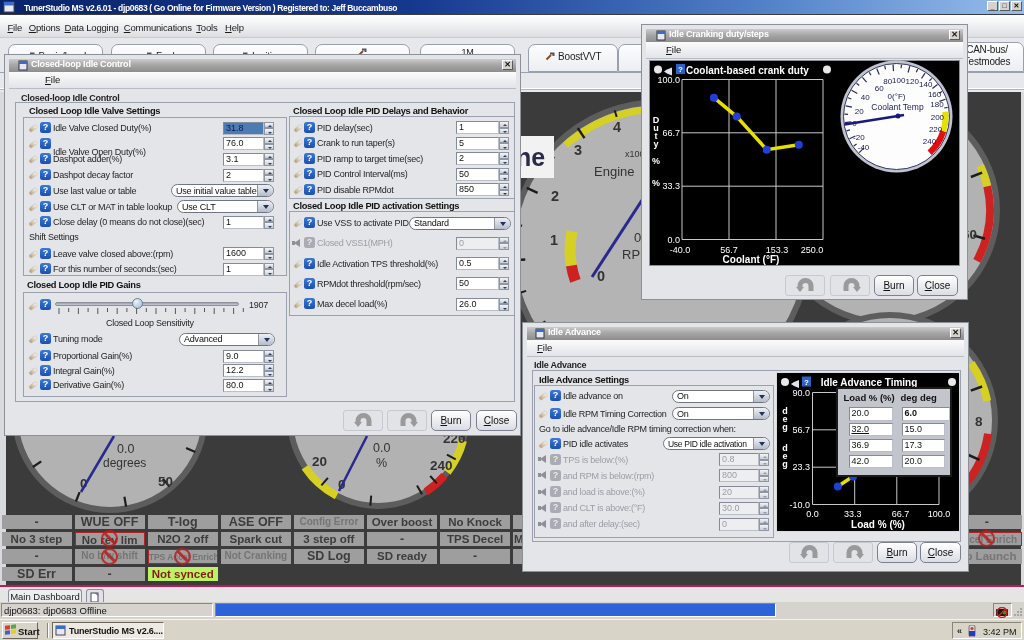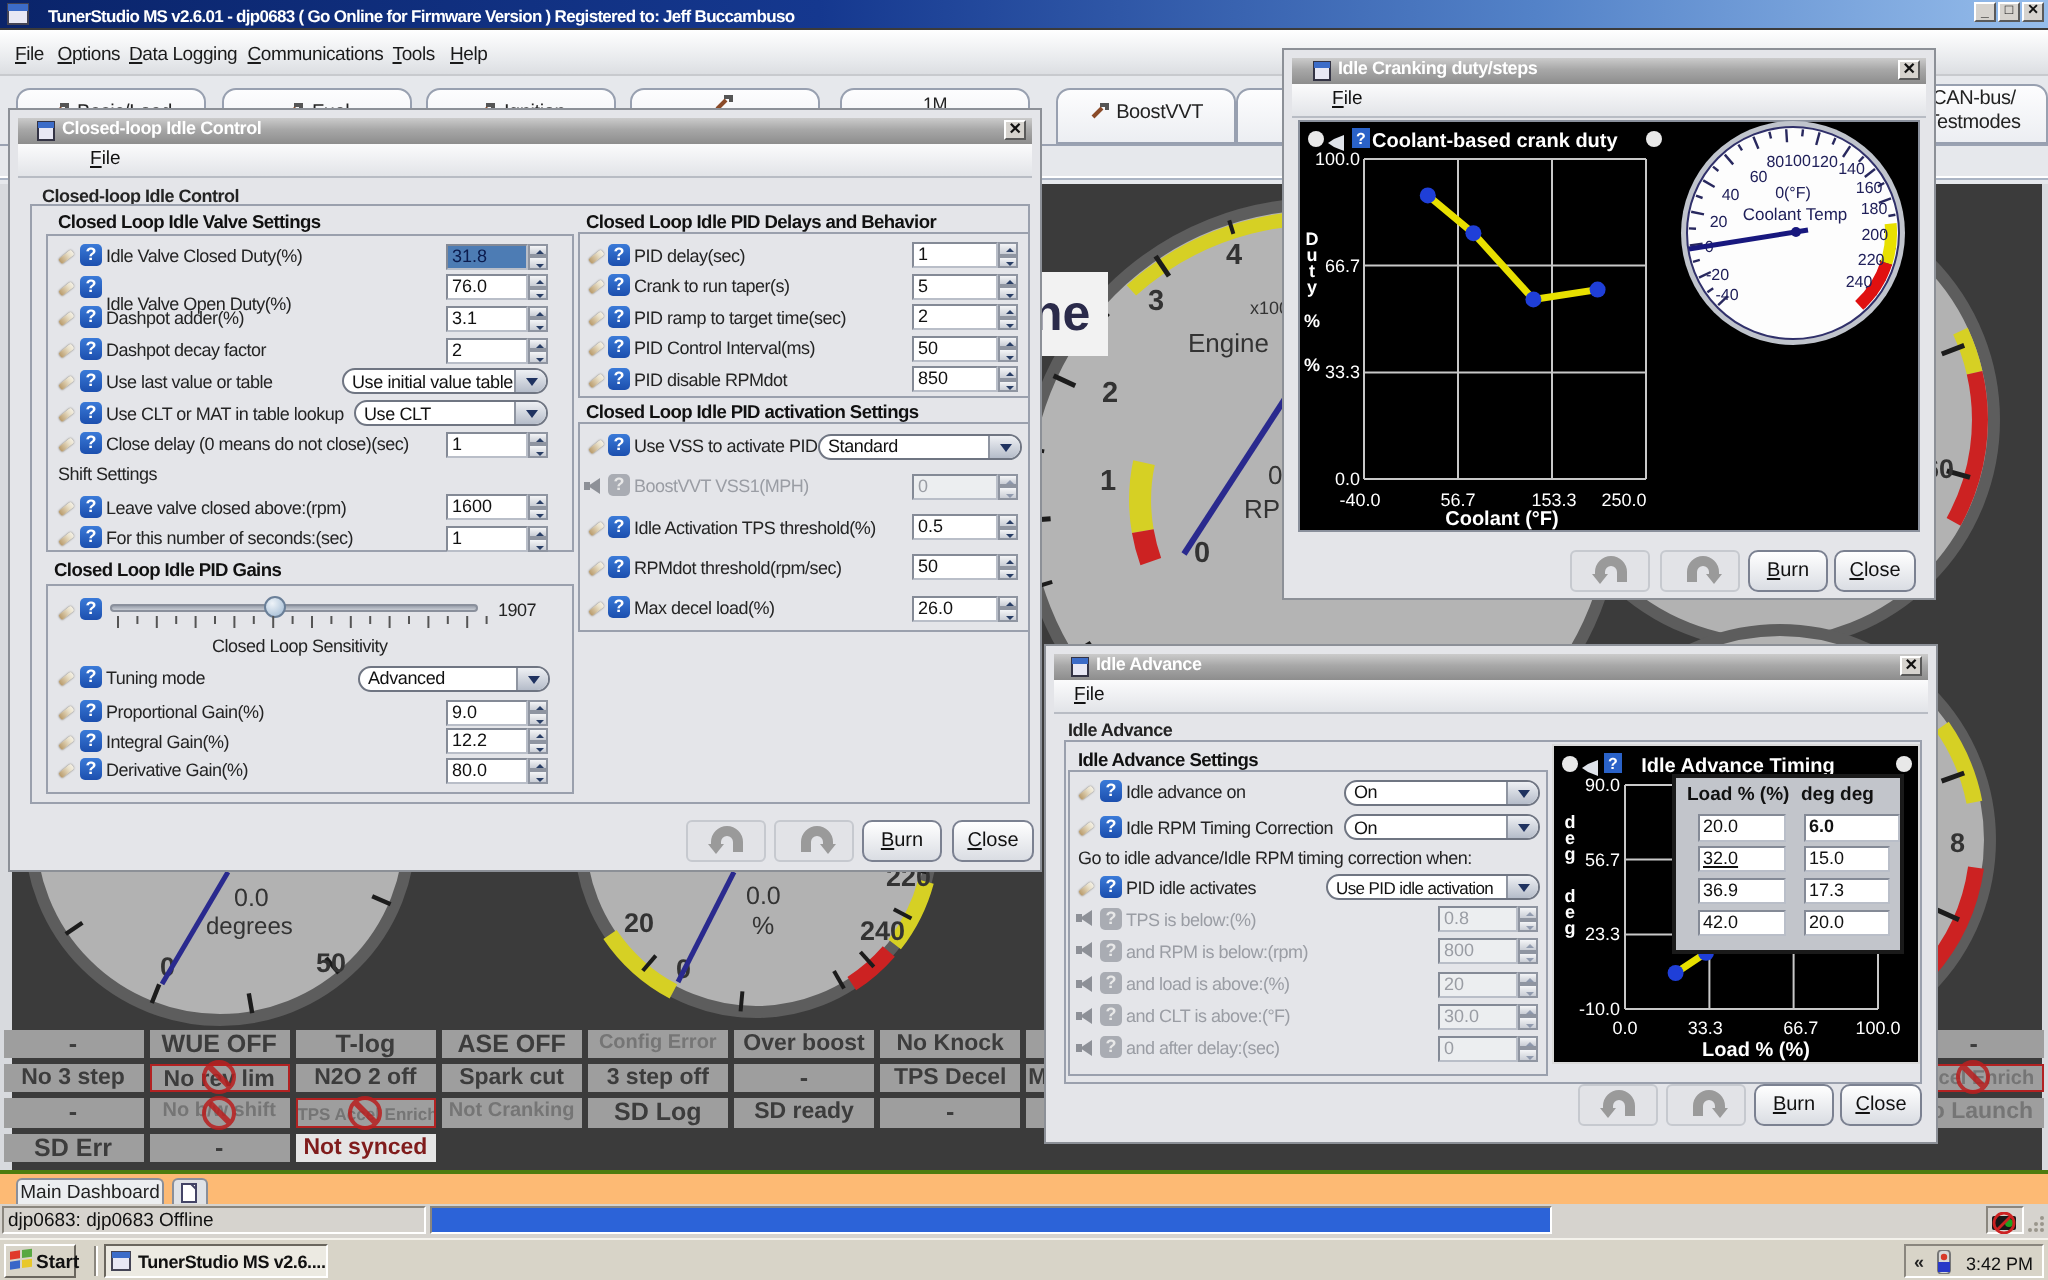--- a/index.html
+++ b/index.html
@@ -8,21 +8,21 @@
   background:linear-gradient(90deg,#0a246a 0%,#15388f 40%,#5382c8 75%,#96bdeb 100%); }
 .wintitle .txt { position:absolute; left:24px; top:3px; color:#fff; font-size:8.5px; font-weight:bold; letter-spacing:-0.35px; }
 .menubar { left:0; top:15px; width:1024px; height:23px; background:linear-gradient(#ffffff,#e7e9ec 70%,#dcdee2); border-bottom:1px solid #c8cace; }
 .menubar span { position:absolute; top:7px; font-size:9.5px; letter-spacing:-0.2px; color:#1a1a1a; }
 .menubar u { text-decoration:underline; }
 .tabbar { left:0; top:38px; width:1024px; height:54px; background:#e6e8ec; }
 .tab { position:absolute; top:6px; height:28px; background:linear-gradient(#fdfdfe,#eceef2); border:1px solid #98a0b0; border-radius:7px 7px 0 0; font-size:10px; letter-spacing:-0.2px; color:#222; text-align:center; }
 .dash { left:0; top:92px; width:1024px; height:493px; background:#3b3b3b; }
 .cell { position:absolute; background:#9e9e9e; color:#3c3c3c; font-weight:bold; font-size:12.5px; text-align:center; overflow:hidden; white-space:nowrap; }
 .cell.dim { color:#757575; }
-.cell.redbg { background:#e5e5e5; color:#801c1c; }
+.cell.redbg { background:#bef264; color:#801c1c; }
 .cell.redbd { border:1px solid #b22222; }
 .noicon { position:absolute; width:17px; height:17px; border:2.5px solid #b91f1f; border-radius:50%; opacity:.85; }
 .noicon:after { content:""; position:absolute; left:-1px; top:5px; width:16px; height:2.5px; background:#b91f1f; transform:rotate(45deg); }
 .dlg { position:absolute; background:#e4e5e9; border:1px solid #8c9097; }
 .dtitle { position:absolute; left:4px; right:4px; top:4px; height:13px; background:linear-gradient(#cbcbcb,#a7a7a7 45%,#8d8d8d); color:#fff; font-weight:bold; font-size:9px; letter-spacing:-0.2px; }
 .dtitle .tt { position:absolute; top:0px; }
 .dclose { position:absolute; top:1px; width:11px; height:10px; background:#d6d3ce; border:1px solid; border-color:#fff #5a5a5a #5a5a5a #fff; color:#111; font-size:8px; line-height:8px; text-align:center; font-weight:bold; }
 .dmenu { position:absolute; left:4px; right:4px; height:17px; background:linear-gradient(#fbfbfc,#e2e4e8); border-bottom:1px solid #b8bcc4; font-size:9.5px; color:#111; }
 .gbox { position:absolute; border:1px solid #9aa0ad; }
 .ghead { position:absolute; font-weight:bold; font-size:9.3px; color:#111; white-space:nowrap; letter-spacing:-0.3px; }
@@ -220,21 +220,21 @@
 <div class="cell" style="left:513.2px;top:549px;width:70px;height:14.5px;font-size:11.5px;line-height:14px;">N2O 1 off</div>
 <div class="cell" style="left:586.3px;top:549px;width:70px;height:14.5px;font-size:12.5px;line-height:14px;">-</div>
 <div class="cell" style="left:659.4px;top:549px;width:70px;height:14.5px;font-size:12.5px;line-height:14px;">-</div>
 <div class="cell" style="left:732.5px;top:549px;width:70px;height:14.5px;font-size:12.5px;line-height:14px;">-</div>
 <div class="cell" style="left:805.6px;top:549px;width:70px;height:14.5px;font-size:12.5px;line-height:14px;">-</div>
 <div class="cell" style="left:878.7px;top:549px;width:70px;height:14.5px;font-size:12.5px;line-height:14px;">-</div>
 <div class="cell dim" style="left:951.8px;top:549px;width:70px;height:14.5px;font-size:11.5px;line-height:14px;">No Launch</div>
 <div class="cell" style="left:1.5px;top:566.5px;width:70px;height:14.5px;font-size:12.5px;line-height:14px;">SD Err</div>
 <div class="cell" style="left:74.6px;top:566.5px;width:70px;height:14.5px;font-size:12.5px;line-height:14px;">-</div>
 <div class="cell redbg" style="left:147.7px;top:566.5px;width:70px;height:14.5px;font-size:11.5px;line-height:14px;">Not synced</div>
-<div class="abs" style="left:0;top:585px;width:1024px;height:17px;background:#fdba74;border-top:2px solid #4d7c0f;">
+<div class="abs" style="left:0;top:585px;width:1024px;height:17px;background:#e5e5e5;border-top:2px solid #be185d;">
     <div style="position:absolute;left:8px;top:2px;width:74px;height:15px;background:#eceef0;border:1px solid #8a8f9a;border-bottom:none;border-radius:3px 3px 0 0;font-size:9.5px;text-align:center;line-height:14px;color:#222;">Main Dashboard</div>
     <div style="position:absolute;left:86px;top:2px;width:18px;height:15px;background:#e0e2e6;border:1px solid #8a8f9a;border-bottom:none;border-radius:3px 3px 0 0;"><svg width="12" height="11" style="margin:1px 2px">
         <rect x="2" y="1" width="7" height="9" fill="#fff" stroke="#446" stroke-width="1"></rect>
         <path d="M6.5 1 L9 3.5" stroke="#446" fill="none"></path>
       </svg></div>
   </div>
 <div class="abs" style="left:0;top:602px;width:1024px;height:17px;background:#d6d3ce;">
     <div style="position:absolute;left:1px;top:1px;width:212px;height:14px;border:1px solid;border-color:#8a867e #fff #fff #8a867e;font-size:9.5px;color:#111;padding:1px 0 0 2px;">djp0683: djp0683 Offline</div>
     <div style="position:absolute;left:215px;top:1px;width:561px;height:14px;border:1px solid;border-color:#8a867e #fff #fff #8a867e;background:#2c63d8;"></div>
     <div style="position:absolute;left:993px;top:1px;width:19px;height:14px;border:1px solid;border-color:#8a867e #fff #fff #8a867e;"><svg width="15" height="11" style="margin:0 1px">
@@ -474,21 +474,21 @@
     <div class="gbox" style="left:284px;top:156.5px;width:226px;height:105px;"></div>
     <div class="pencil" style="left:289px;top:164.0px;"></div>
     <div class="qi" style="left:299px;top:162.5px;">?</div>
     <div class="lbl" style="left:312px;top:163.5px;">Use VSS to activate PID</div>
     <div class="combo" style="left:404px;top:162.0px;width:102px;height:13px;">
       <span class="cv">Standard</span>
       <span class="arr"></span>
     </div>
     <div class="mute" style="left:287px;top:183.0px;"></div>
     <div class="qi dis" style="left:299px;top:182.5px;">?</div>
-    <div class="lbl dis" style="left:312px;top:183.5px;">BoostVVT VSS1(MPH)</div>
+    <div class="lbl dis" style="left:312px;top:183.5px;">Closed VSS1(MPH)</div>
     <div class="fld dis" style="left:451px;top:182.0px;width:43px;height:13px;">0</div>
     <div class="spin dis" style="left:494px;top:182.0px;height:13px;">
       <div class="up"></div>
       <div class="dn"></div>
     </div>
     <div class="pencil" style="left:289px;top:204.5px;"></div>
     <div class="qi" style="left:299px;top:203.0px;">?</div>
     <div class="lbl" style="left:312px;top:204.0px;">Idle Activation TPS threshold(%)</div>
     <div class="fld" style="left:451px;top:202.5px;width:43px;height:13px;">0.5</div>
     <div class="spin" style="left:494px;top:202.5px;height:13px;">

